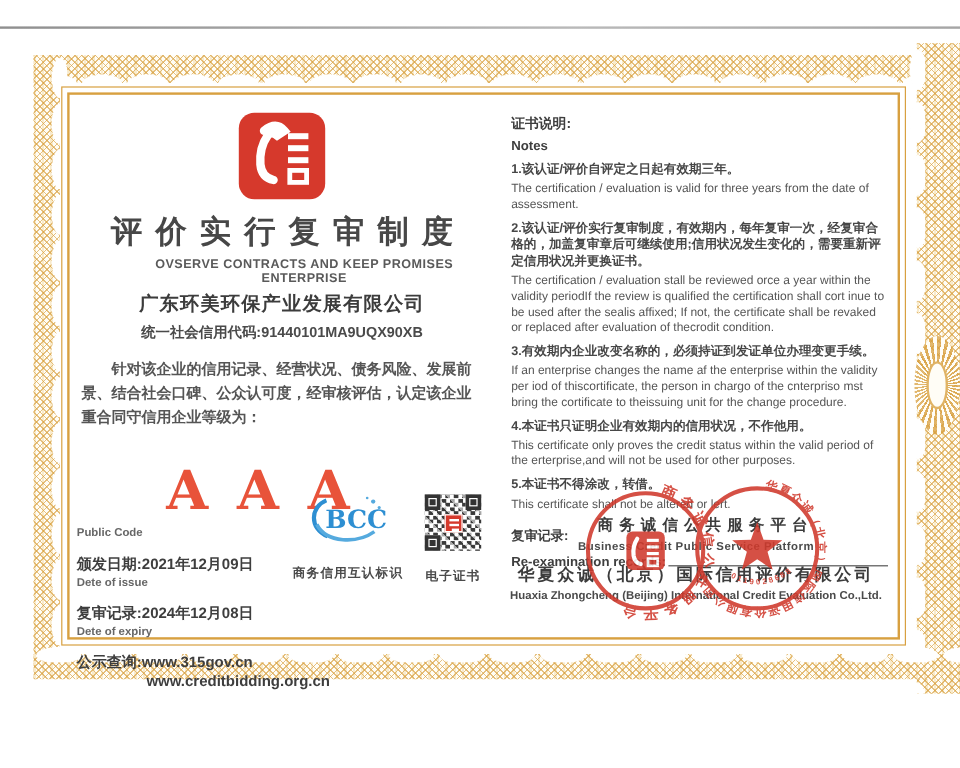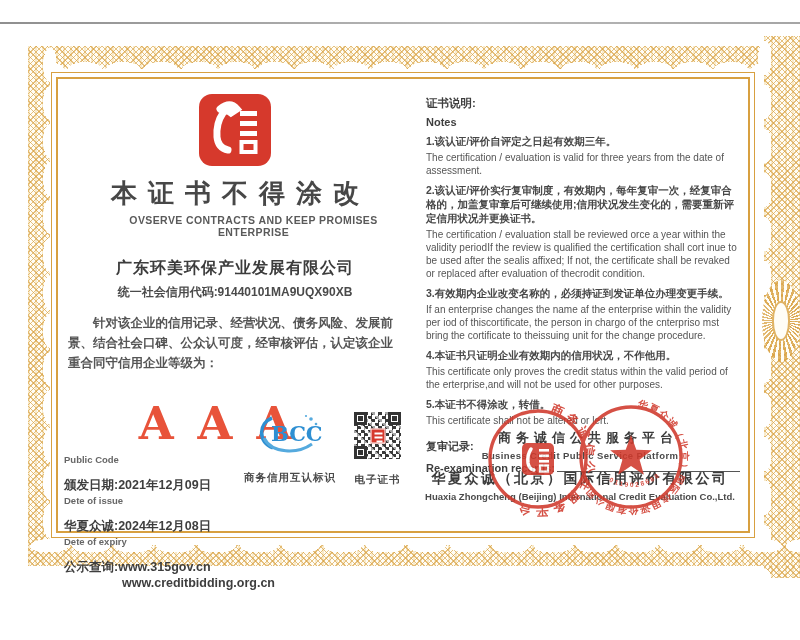--- a/index.html
+++ b/index.html
@@ -42,21 +42,21 @@
       border:2px solid #d8a040; outline:1px solid #d8a040; outline-offset:4px; background:#fff; }
 
   .content { position:absolute; inset:0; display:flex; }
 
   
   .col-left { width:354px; position:relative; text-align:center; padding-top:14px; }
   .stamp { display:block; margin:0 auto; }
   .title { margin-top:9px; font-size:26px; font-weight:bold; color:#474747;
       letter-spacing:11px; padding-left:11px; }
   .subtitle { margin-top:3px; font-size:10.5px; font-weight:bold; color:#5a5a5a; letter-spacing:.4px;padding-left:37px; }
-  .company { margin-top:20px; font-size:16px; font-weight:bold; color:#3c3c3c; letter-spacing:1px; }
+  .company { margin-top:5px; font-size:16px; font-weight:bold; color:#3c3c3c; letter-spacing:1px; }
   .uscc { margin-top:5px; font-size:12px; font-weight:600; color:#4a4a4a; }
   .para { margin-top:12px; padding:0 8px 0 10px; text-align:left; text-indent:2em;
       font-size:12.5px; line-height:20px; font-weight:600; color:#555; }
   .grade { margin-top:24px; margin-right:40px; font-family:"DejaVu Serif","Liberation Serif",serif;
       font-size:45px; font-weight:bold; color:#e8533a; letter-spacing:24px; padding-left:24px; }
   .meta { text-align:left; padding-left:6px; margin-top:4px; }
   .meta-zh { font-size:12.5px; font-weight:bold; color:#3e3e3e; }
   .meta-en { font-size:9.5px; font-weight:600; color:#666; margin-top:1px; }
   .meta-gap { margin-top:12px; }
   .query2 { padding-left:58px; }
@@ -116,32 +116,32 @@
           <svg class="stamp" width="74" height="74" viewBox="0 0 74 74">
             <rect x="1" y="1" width="72" height="72" rx="13" fill="#d6392c"></rect>
             <path d="M22 16 q10 -8 17 0 l-6 4 q-5 -4 -8 0 q-7 10 -6 24 q1 11 11 13" stroke="#fff" stroke-width="7" fill="none" stroke-linecap="round"></path>
             <path d="M24 13 l7 -4 2 6" fill="#fff"></path>
             <rect x="42" y="18" width="17" height="5" fill="#fff"></rect>
             <rect x="42" y="28" width="17" height="5" fill="#fff"></rect>
             <rect x="42" y="38" width="17" height="5" fill="#fff"></rect>
             <rect x="43.5" y="49" width="14" height="10" fill="none" stroke="#fff" stroke-width="4"></rect>
           </svg>
 
-          <div class="title">本证书不得涂改</div>
+          <div class="title">评价实行复审制度</div>
           <div class="subtitle">OVSERVE CONTRACTS AND KEEP PROMISES ENTERPRISE</div>
           <div class="company">广东环美环保产业发展有限公司</div>
           <div class="uscc">统一社会信用代码:91440101MA9UQX90XB</div>
           <div class="para">针对该企业的信用记录、经营状况、债务风险、发展前景、结合社会口碑、公众认可度，经审核评估，认定该企业重合同守信用企业等级为：</div>
           <div class="grade">AAA</div>
 
           <div class="meta">
             <div class="meta-en">Public Code</div>
             <div class="meta-zh meta-gap">颁发日期:2021年12月09日</div>
             <div class="meta-en">Dete of issue</div>
-            <div class="meta-zh meta-gap">华夏众诚:2024年12月08日</div>
+            <div class="meta-zh meta-gap">复审记录:2024年12月08日</div>
             <div class="meta-en">Dete of expiry</div>
             <div class="meta-zh meta-gap">公示查询:www.315gov.cn</div>
             <div class="meta-zh query2">www.creditbidding.org.cn</div>
           </div>
 
           <div class="badges">
             <div class="badge">
               <svg width="68" height="44" viewBox="0 0 68 44">
                 <path d="M16 6 C3 11 1 29 17 36" stroke="#2e8fd2" stroke-width="3.5" fill="none"></path>
                 <path d="M8 26 C16 42 42 42 56 32" stroke="#55aade" stroke-width="3" fill="none"></path>

